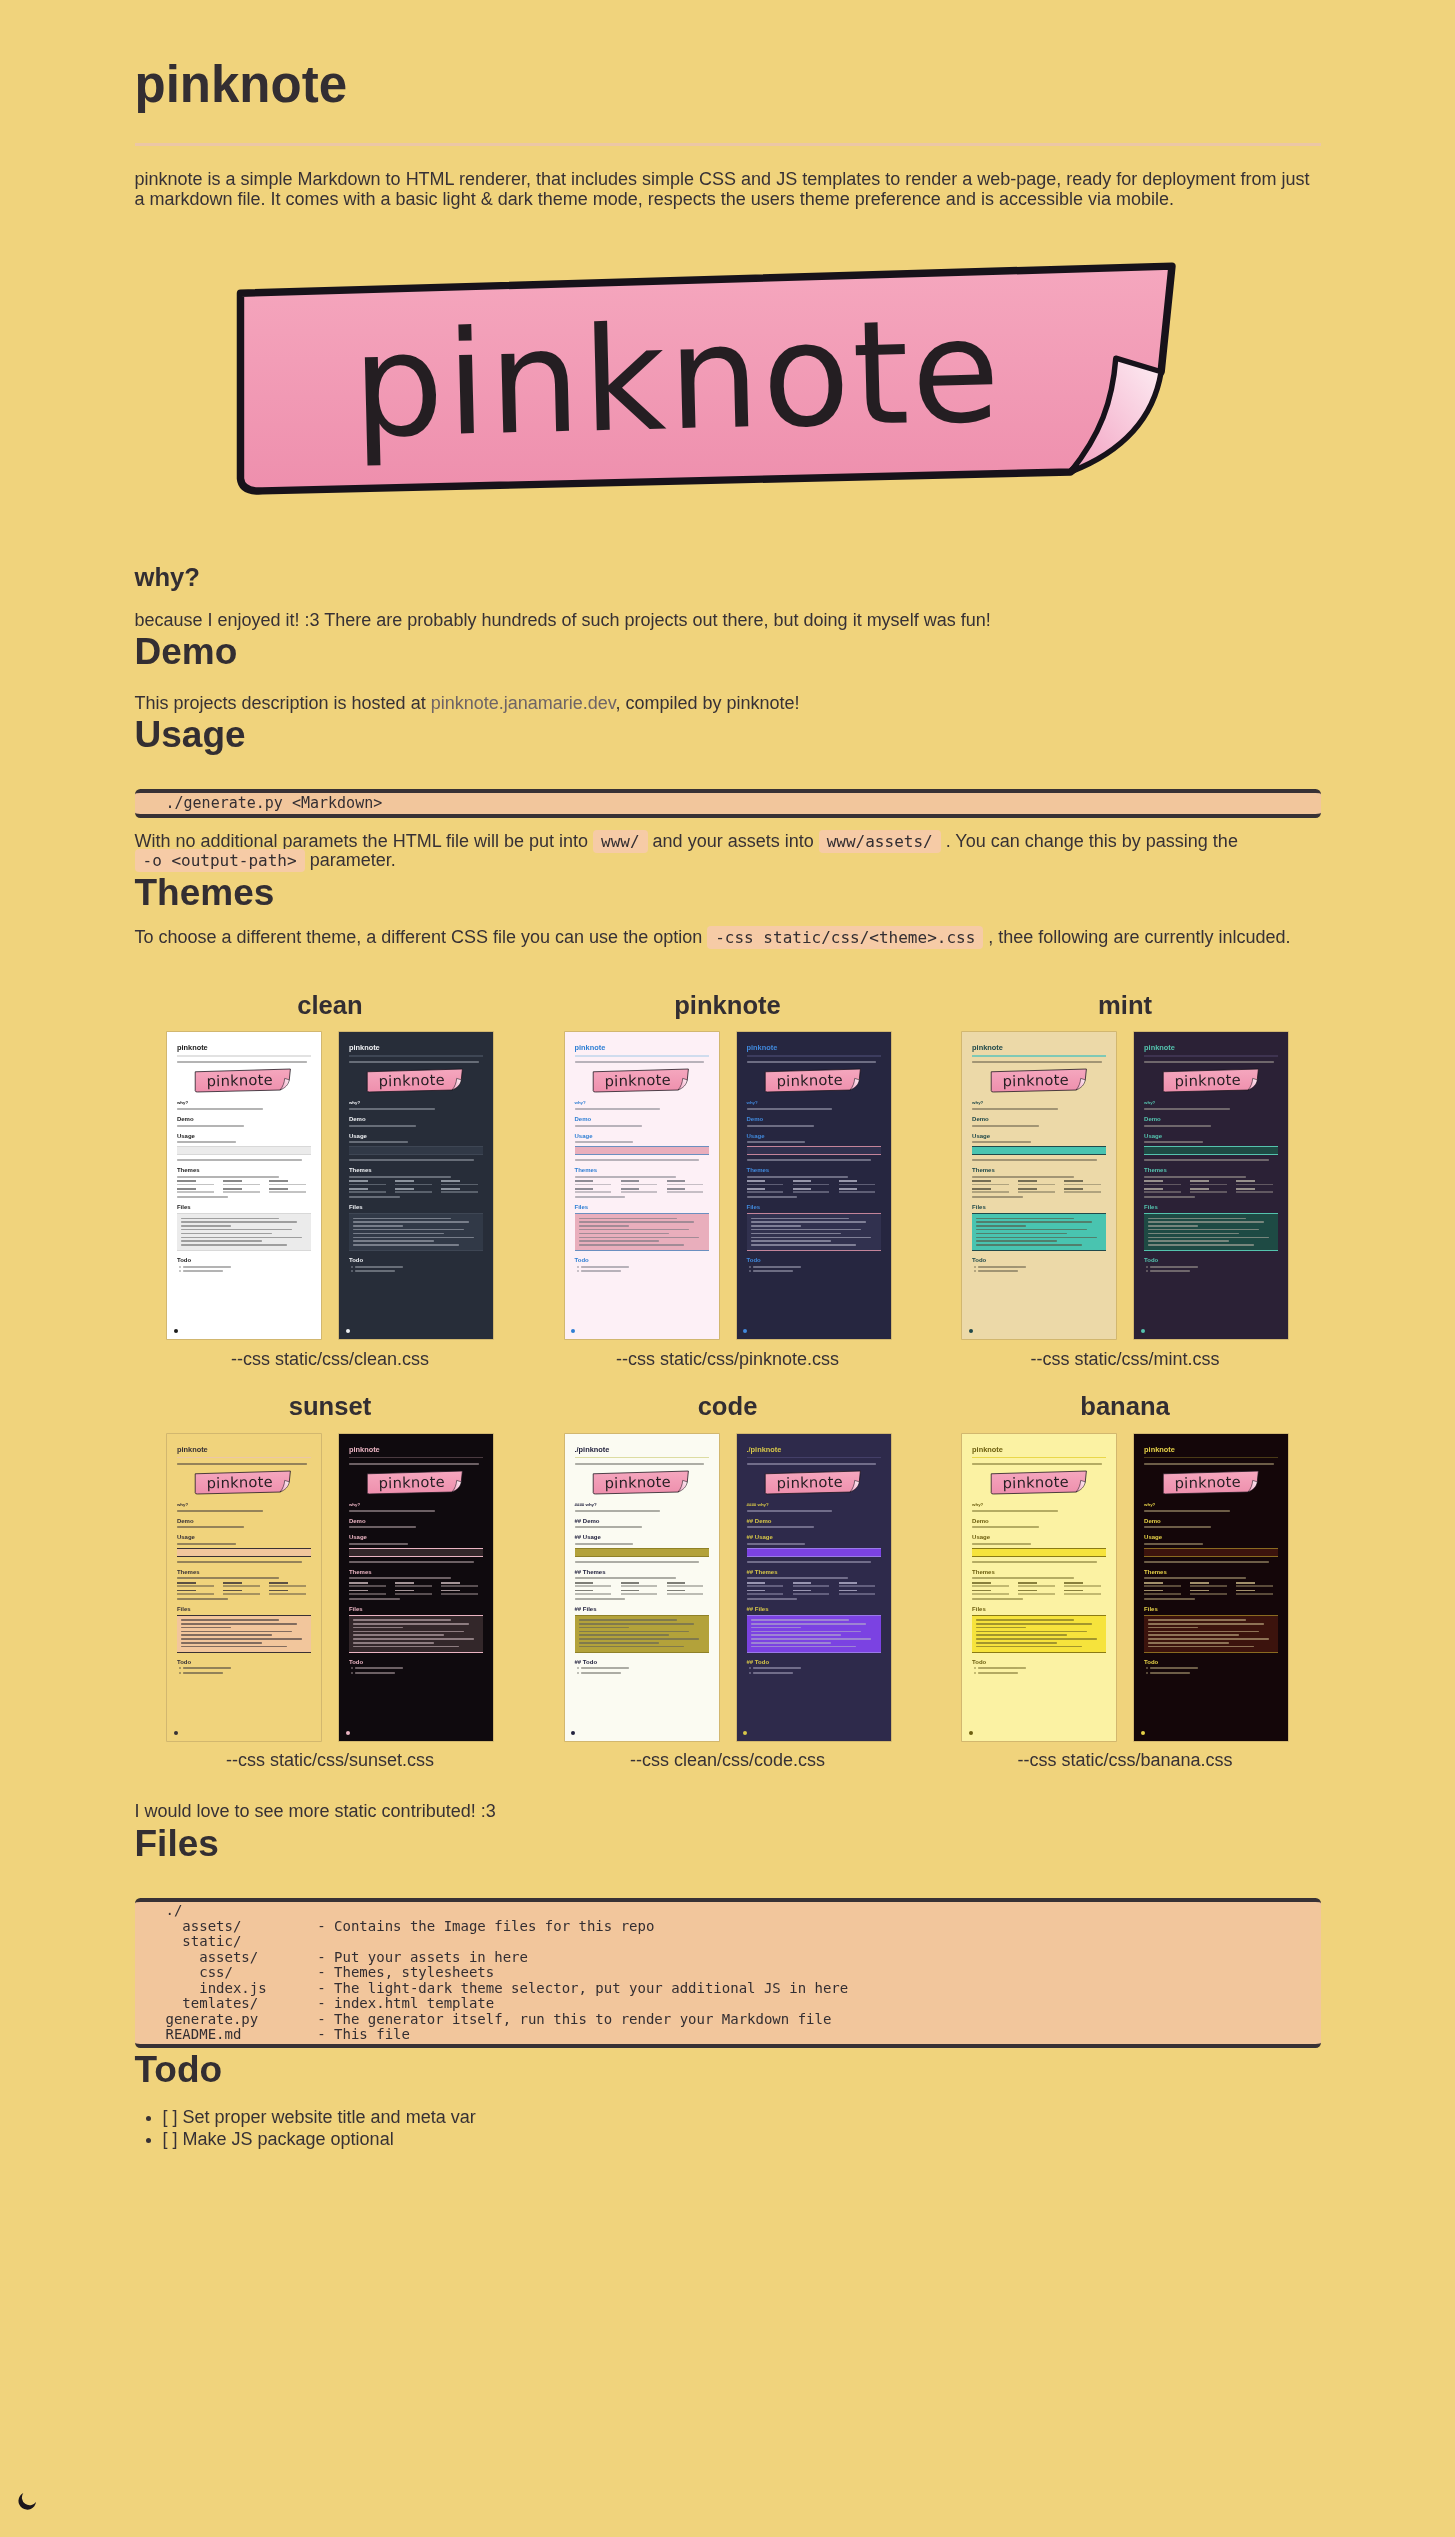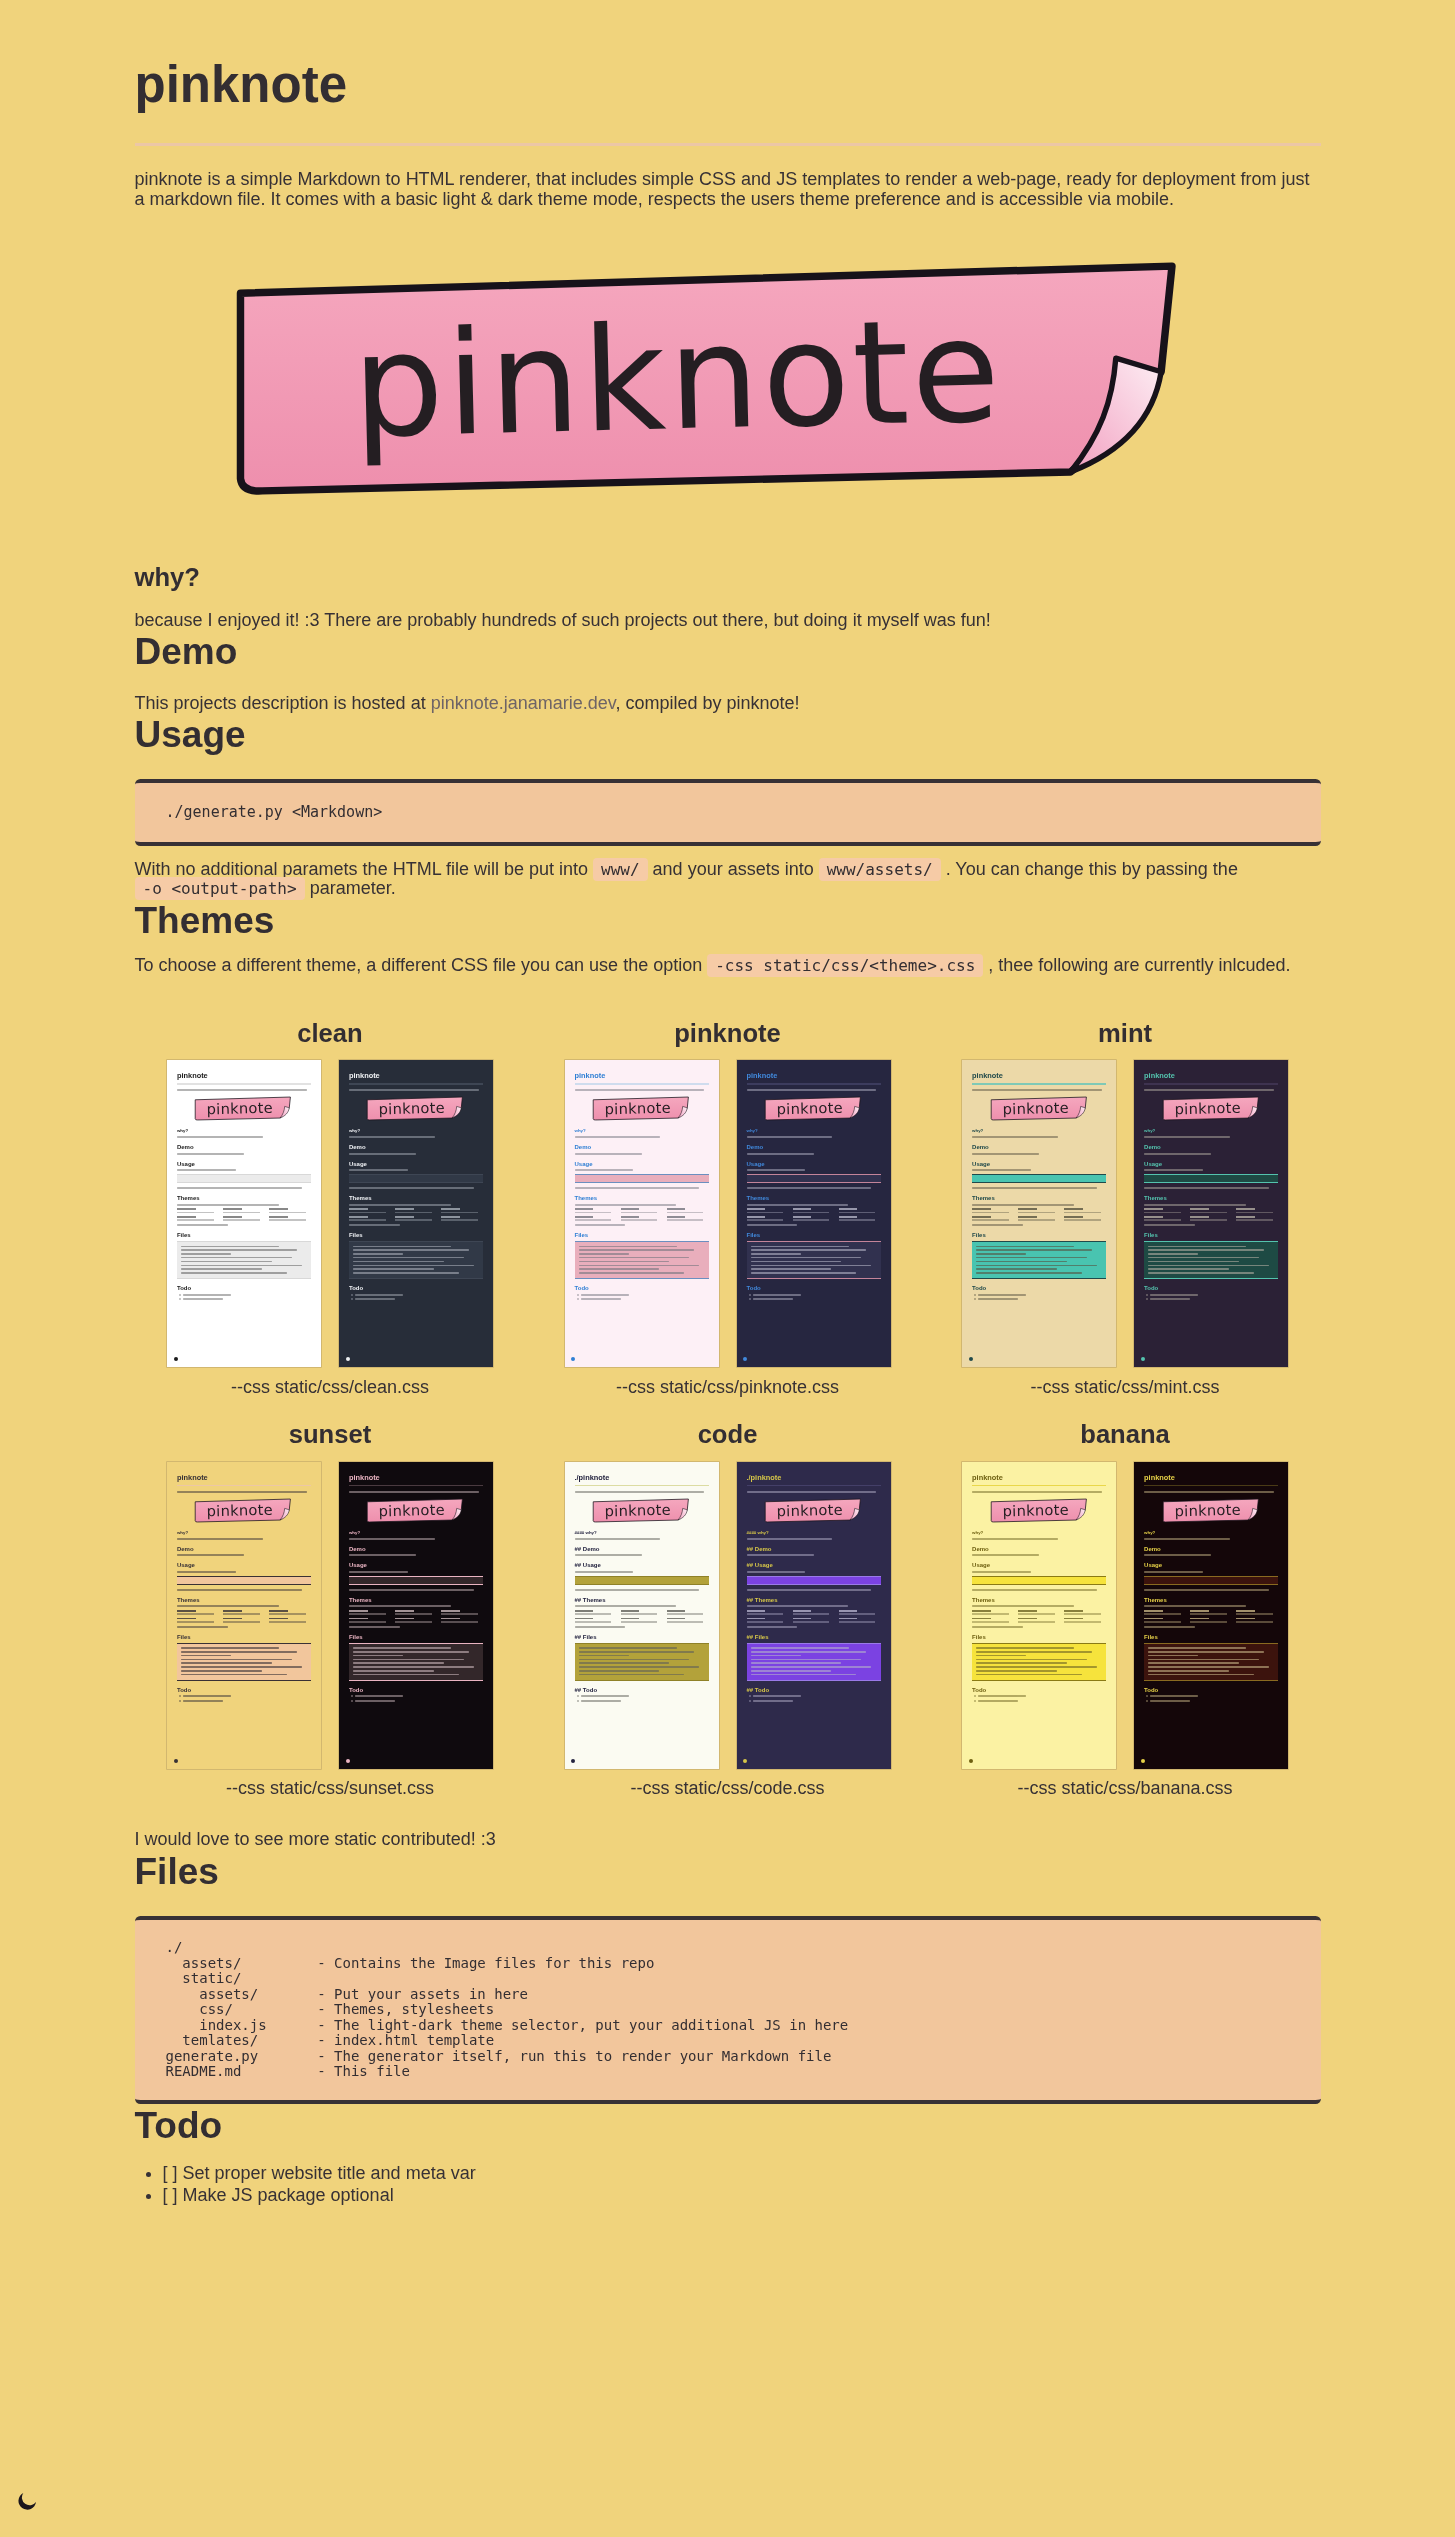--- a/index.html
+++ b/index.html
@@ -26,21 +26,21 @@
   .h-demo{margin-top:46px;}
   .demo-body{margin-top:19px;}
   .h-usage{margin-top:31px;}
   .usage-body{margin-top:13.5px;}
 
   pre.code-block{
     box-sizing:border-box;width:100%;
     background:#f2c69c;border:0;
     border-top:4.7px solid #383135;border-bottom:4.7px solid #383135;
     border-radius:5.4px;
-    margin:22px 0 0;padding:20px 31px;
+    margin:32px 0 0;padding:1px 31px;
     font-family:"DejaVu Sans Mono", monospace;
     font-size:15px;line-height:19px;color:#332e32;white-space:pre;
   }
   pre.files-block{font-size:14px;line-height:15.5px;}
 
   .usage-after{margin-top:13.5px;}
   .h-themes{margin-top:32px;}
   .themes-body{margin-top:12.8px;}
 
   code.inline-code{
@@ -766,21 +766,21 @@
               <i style="width:96%"></i>
               <i style="width:64%"></i>
               <i style="width:84%"></i>
             </div>
             <div class="m-h2">## Todo</div>
             <div class="m-bullet" style="width:36%"></div>
             <div class="m-bullet" style="width:30%"></div>
             <div class="m-moon"></div>
           </div>
         </div>
-        <div class="theme-caption">--css static/css/code.css</div>
+        <div class="theme-caption">--css clean/css/code.css</div>
       </div>
       <div class="theme-cell">
         <h4 class="theme-name">banana</h4>
         <div class="thumb-pair">
           <div class="mini" style="--bg: #fbf2a3; --fg: #6d6322; --hd: #6d5f10; --cbg: #f6e33c; --cbd: #8a7a14; --mhr: #e9d74a;">
             <div class="m-title">pinknote</div>
             <div class="m-hr"></div>
             <div class="m-line" style="width:97%"></div>
             <div class="m-logo"><svg viewBox="0 0 1460 356">
                 <use href="#note-art"></use>

